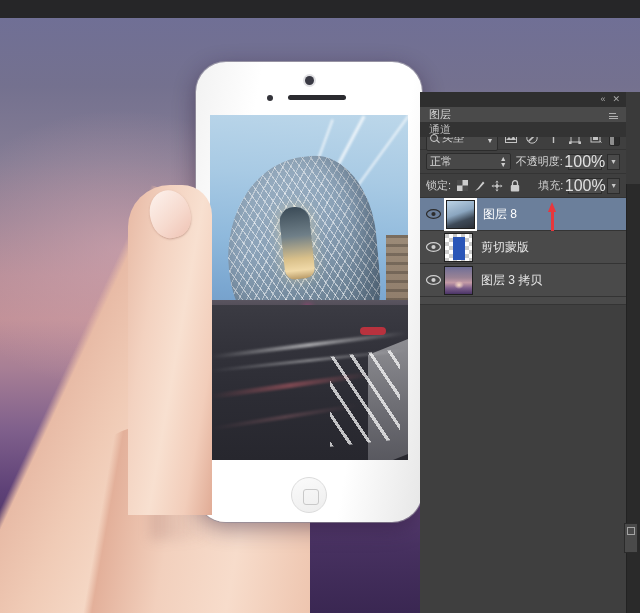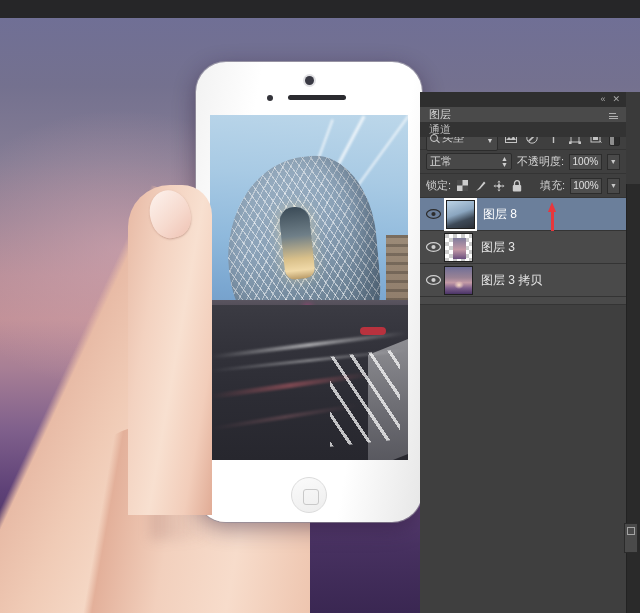--- a/index.html
+++ b/index.html
@@ -245,21 +245,21 @@
   }
 
   .lbl { color:#d2d2d2; font-size:11px; white-space:nowrap; }
   .blend-select {
     display:flex; align-items:center; width:90px; height:17px;
     background:#484848; border:1px solid #2c2c2c; border-radius:2px;
     padding:0 3px; color:#d9d9d9; font-size:11px;
   }
   .num-box {
     width:34px; height:16px; background:#4e4e4e; border:1px solid #2c2c2c;
-    color:#e0e0e0; font-size:10px; display:flex; align-items:center; justify-content:center;
+    color:#e0e0e0; font-size:16px; display:flex; align-items:center; justify-content:center;
   }
   .num-arrow {
     width:14px; height:16px; background:#4a4a4a; border:1px solid #2c2c2c;
     color:#c8c8c8; font-size:7px; display:flex; align-items:center; justify-content:center;
   }
   .lock-ico {
     width:14px; height:14px; display:flex; align-items:center; justify-content:center;
     color:#cccccc;
   }
 
@@ -482,34 +482,34 @@
           <span class="thumb-box sel-outline">
             <span class="tb-img tb-bldg"></span>
           </span>
           <span class="layer-name">图层 8</span>
           <span class="red-arrow">
             <span class="shaft"></span>
               <span class="head"></span>
           </span>
         </div>
 
-
-
         <div class="layer-row">
           <span class="eye">
             <svg width="15" height="10" viewBox="0 0 15 10">
                 <ellipse cx="7.5" cy="5" rx="7" ry="4.3" fill="none" stroke="#cfcfcf" stroke-width="1.2"></ellipse>
                 <circle cx="7.5" cy="5" r="2.1" fill="#cfcfcf"></circle>
               </svg>
           </span>
           <span class="thumb-box">
-            <span class="tb-grad"></span>
-          </span>
-          <span class="layer-name">图层 3</span>
-        </div>
+            <span class="tb-blue"></span>
+          </span>
+          <span class="layer-name">剪切蒙版</span>
+        </div>
+
+
 
         <div class="layer-row">
           <span class="eye">
             <svg width="15" height="10" viewBox="0 0 15 10">
                 <ellipse cx="7.5" cy="5" rx="7" ry="4.3" fill="none" stroke="#cfcfcf" stroke-width="1.2"></ellipse>
                 <circle cx="7.5" cy="5" r="2.1" fill="#cfcfcf"></circle>
               </svg>
           </span>
           <span class="thumb-box">
             <span class="tb-img tb-sunset"></span>

